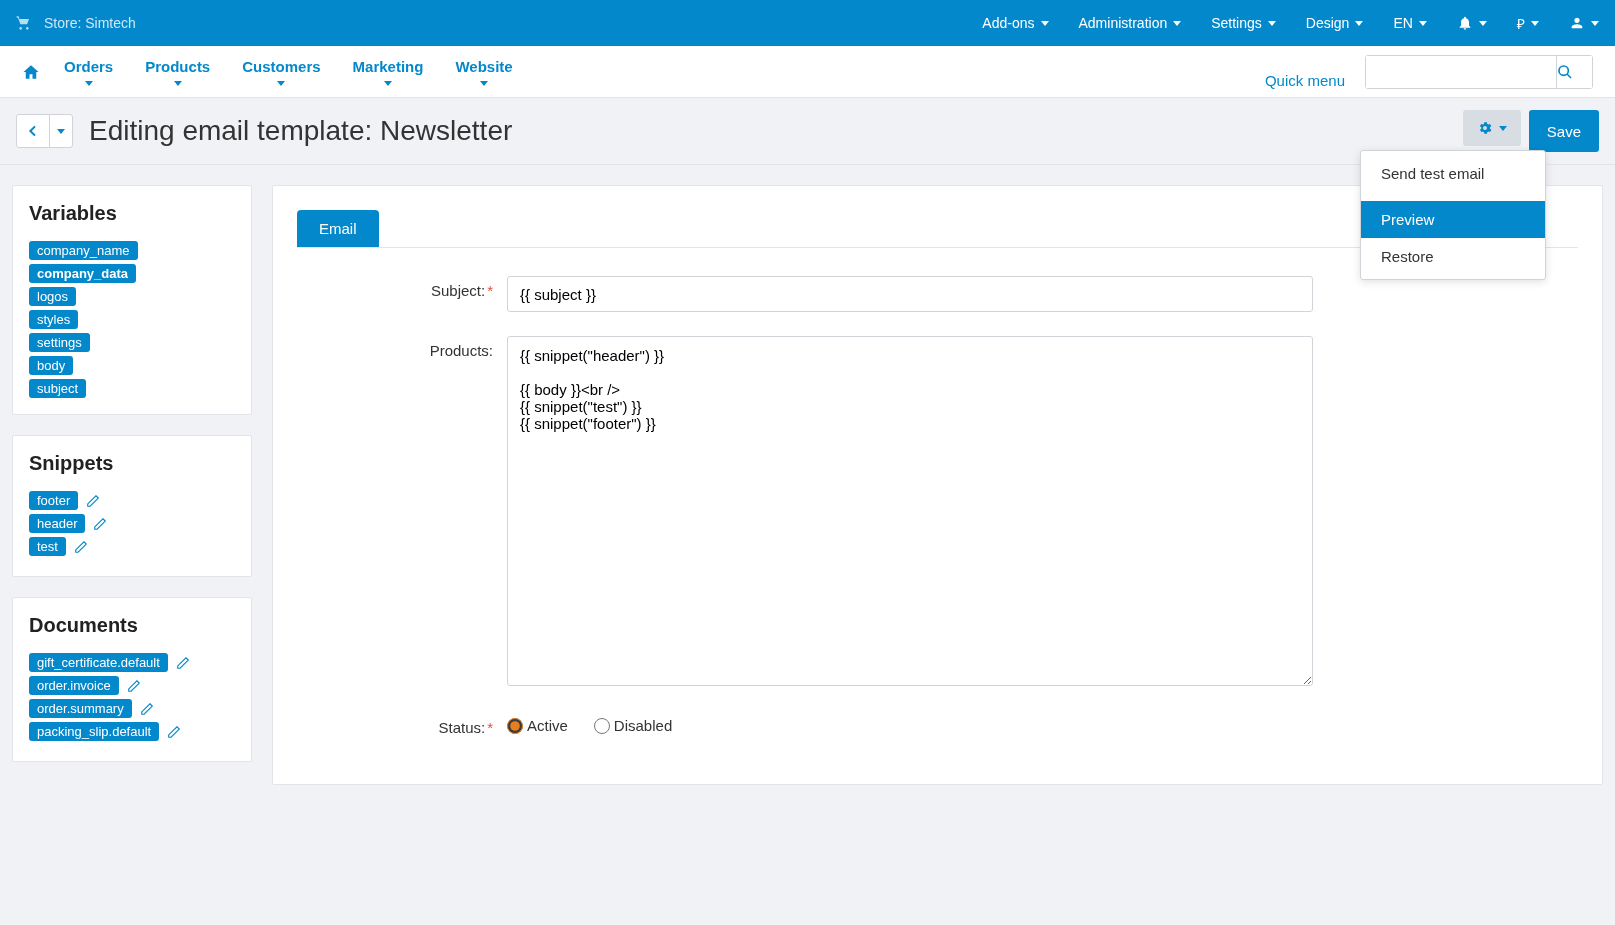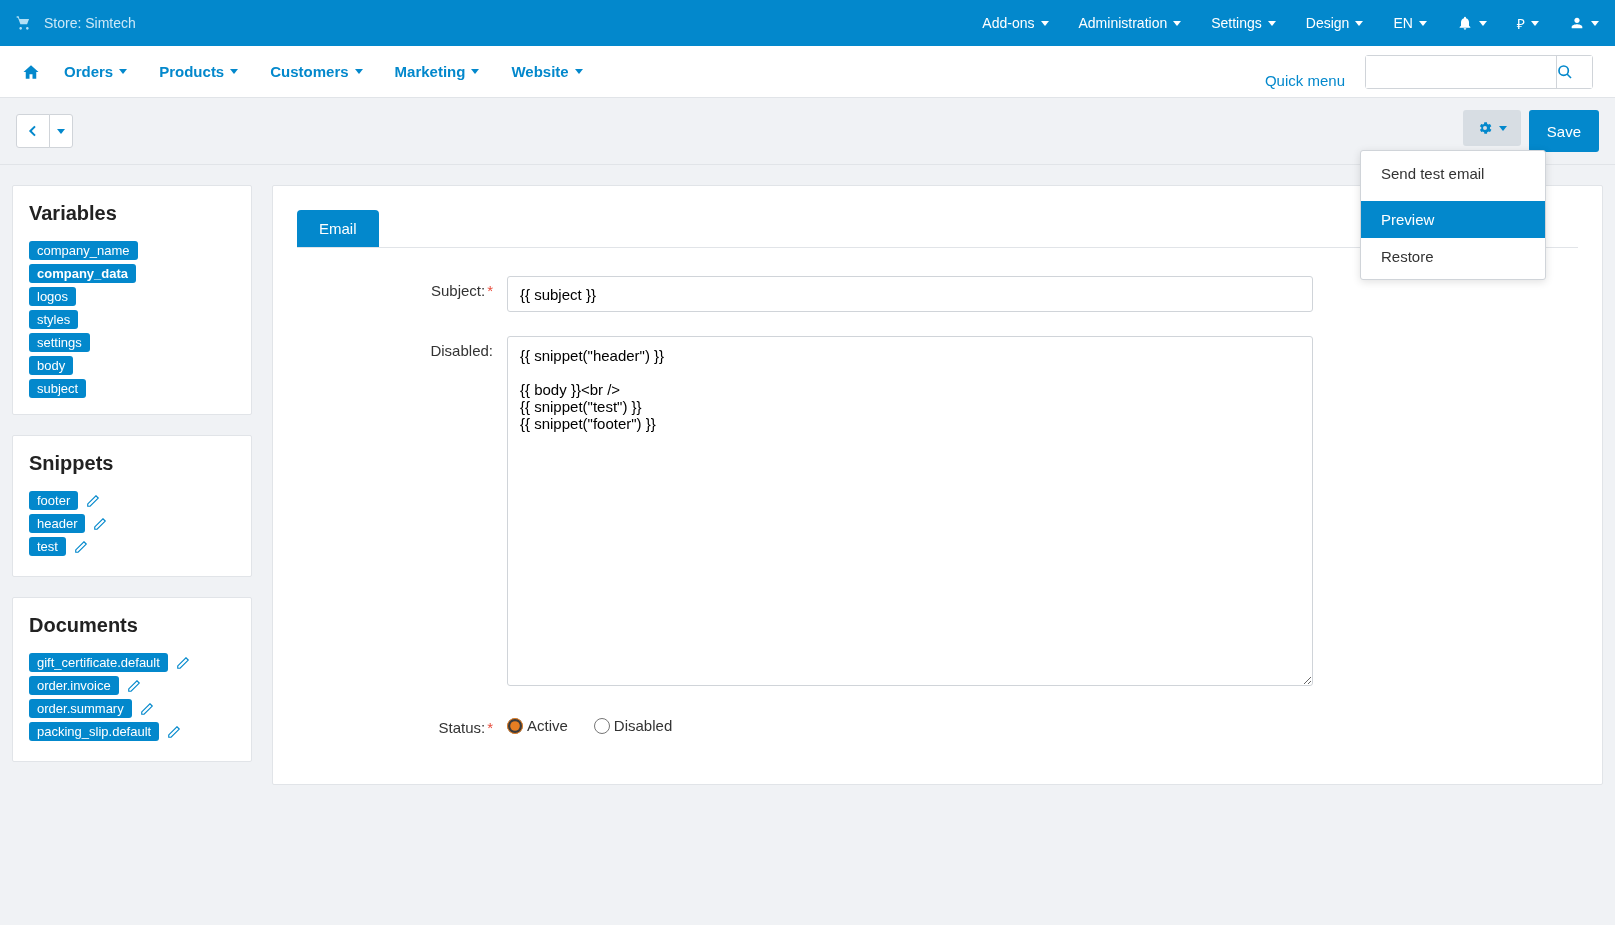--- a/index.html
+++ b/index.html
@@ -6,21 +6,21 @@
 body { font-family: -apple-system, BlinkMacSystemFont, "Segoe UI", Arial, sans-serif; font-size: 14px; color: #333; background: #f0f2f5; }
 .topbar { background: #0388cc; color: #fff; height: 46px; display: flex; align-items: center; padding: 0 16px; }
 .topbar-left { display: flex; align-items: center; gap: 12px; }
 .topbar-left .cart-icon { color: #b3dff5; }
 .topbar-left .store-label { color: #cce8f7; font-size: 14px; }
 .topbar-right { margin-left: auto; display: flex; align-items: center; gap: 30px; }
 .topbar-item { color: #fff; cursor: pointer; display: flex; align-items: center; gap: 6px; font-size: 14px; }
 .caret-down { width: 0; height: 0; border-left: 4px solid transparent; border-right: 4px solid transparent; border-top: 5px solid currentColor; display: inline-block; }
 .menubar { background: #fff; height: 52px; display: flex; align-items: center; padding: 0 22px; border-bottom: 1px solid #e1e4e8; }
 .menubar .home-icon { color: #0388cc; margin-right: 24px; }
-.menubar .menu-item { color: #0388cc; font-weight: 600; margin-right: 32px; cursor: pointer; display: flex; align-items: center; gap: 6px; font-size: 15px; }
+.menubar .menu-item { color: #0388cc; font-weight: 600; margin-right: 32px; cursor: pointer; display: flex; align-items: center; gap: 6px; font-size: 15px; flex-direction: column; }
 .menubar .menu-item .caret-down { border-top-color: #0388cc; }
 .menubar-right { margin-left: auto; display: flex; align-items: flex-end; gap: 20px; }
 .quick-menu { color: #0388cc; font-size: 15px; cursor: pointer; }
 .search-box { display: flex; border: 1px solid #d0d4d9; border-radius: 3px; height: 34px; }
 .search-box input { border: none; width: 190px; padding: 0 10px; outline: none; font-size: 14px; }
 .search-box button { width: 36px; border: none; border-left: 1px solid #d0d4d9; background: #fff; color: #0388cc; cursor: pointer; }
 .titlebar { background: #f0f2f5; padding: 12px 16px; display: flex; align-items: center; border-bottom: 1px solid #e1e4e8; position: relative; }
 .nav-buttons { display: flex; }
 .nav-btn { background: #fff; border: 1px solid #d0d4d9; width: 34px; height: 34px; display: flex; align-items: center; justify-content: center; cursor: pointer; }
 .nav-btn:first-child { border-radius: 3px 0 0 3px; }
@@ -150,20 +150,21 @@
   <div class="nav-buttons">
     <div class="nav-btn">
       <svg width="16" height="16" viewBox="0 0 24 24" fill="none" stroke="#0388cc" stroke-width="3">
           <path d="M15 5l-7 7 7 7"></path>
         </svg>
     </div>
     <div class="nav-btn">
       <span class="caret-down" style="border-top-color:#0388cc"></span>
     </div>
   </div>
+  <h1 class="page-title">Editing email template: Newsletter</h1>
   <div class="titlebar-right">
     <button class="gear-btn">
       <svg width="16" height="16" viewBox="0 0 24 24" fill="#0388cc">
           <path d="M19.4 13l.1-1-.1-1 2.1-1.6-2-3.5-2.5 1a7 7 0 0 0-1.7-1l-.4-2.7h-4l-.4 2.7c-.6.2-1.2.6-1.7 1l-2.5-1-2 3.5L6.5 11l-.1 1 .1 1-2.1 1.6 2 3.5 2.5-1c.5.4 1.1.8 1.7 1l.4 2.7h4l.4-2.7c.6-.2 1.2-.6 1.7-1l2.5 1 2-3.5L19.4 13zM12 15a3 3 0 1 1 0-6 3 3 0 0 1 0 6z"></path>
         </svg>
       <span class="caret-down" style="border-top-color:#0388cc"></span>
     </button>
     <button class="save-btn">Save</button>
     <div class="dropdown-menu">
       <div class="dropdown-item">Send test email</div>
@@ -265,21 +266,21 @@
     </div>
 
     <div class="form-row">
       <div class="form-label"><span>Subject:</span><span class="req">*</span></div>
       <div class="form-field">
         <input type="text" value="{{ subject }}" style="">
       </div>
     </div>
 
     <div class="form-row">
-      <div class="form-label">Disabled:</div>
+      <div class="form-label">Products:</div>
       <div class="form-field">
         <textarea id="template-textarea" style="">{{ snippet("header") }}
 
 {{ body }}&lt;br /&gt;
 {{ snippet("test") }}
 {{ snippet("footer") }}</textarea>
       </div>
     </div>
 
     <div class="form-row">

